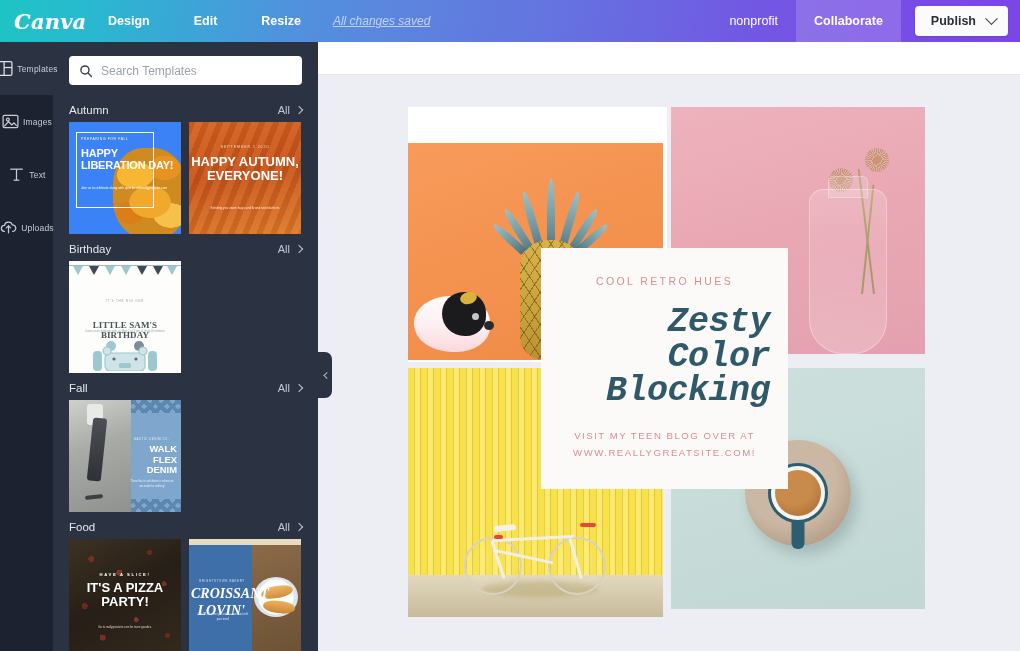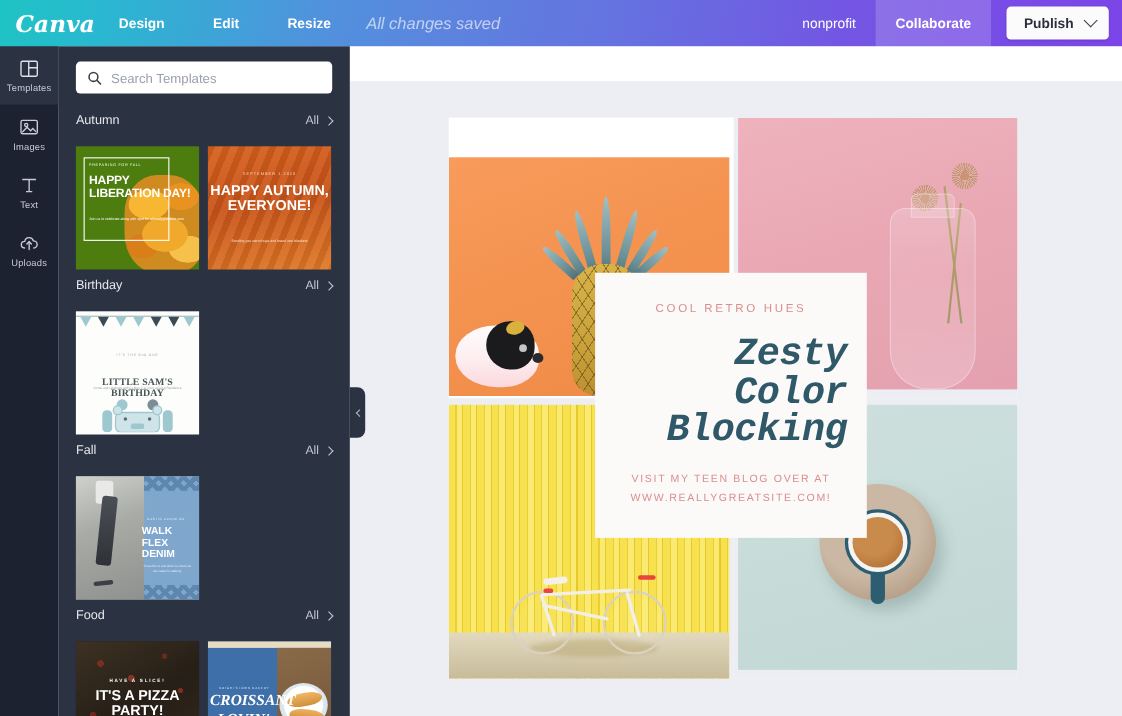--- a/index.html
+++ b/index.html
@@ -26,22 +26,22 @@
     padding-left: 14px; width: 86px;
     text-shadow: 0 0 1px rgba(255,255,255,.4);
   }
   .menu { display: flex; align-items: center; }
   .menu-item {
     color: #fff; font-size: 12.5px; font-weight: 600;
     padding: 0 22px; line-height: 42px; cursor: pointer;
     white-space: nowrap;
   }
   .saved-note {
-    color: rgba(255,255,255,.62); font-size: 15px; font-style: italic;
-    padding-left: 10px; white-space: nowrap;
+    color: rgba(255,255,255,.62); font-size: 12px; font-style: italic;
+    padding-left: 10px; white-space: nowrap; text-decoration: underline;
   }
   .header-right {
     margin-left: auto; display: flex; align-items: center;
     padding-right: 12px; height: 32px;
   }
   .acct-name {
     color: #fff; font-size: 12.5px; font-weight: 500;
     padding: 0 18px; cursor: pointer; white-space: nowrap;
   }
   .collab-btn {
@@ -63,21 +63,21 @@
     border-right: 1.6px solid #3c4250; border-bottom: 1.6px solid #3c4250;
     transform: rotate(45deg) translate(-2px,-2px);
   }
 
   
   .rail {
     position: absolute; top: 42px; left: 0; width: 53px; height: 609px;
     background: #1c2230; z-index: 30;
   }
   .rail-item {
-    height: 53px; display: flex; flex-direction: column;
+    height: 53px; display: flex; flex-direction: row;
     align-items: center; justify-content: center; cursor: pointer;
     color: #c9ccd6; gap: 3px;
   }
   .rail-item.active { background: #2b3242; }
   .rail-ico { height: 20px; display: flex; align-items: center; }
   .rail-ico svg { display: block; }
   .rail-label { font-size: 8.5px; letter-spacing: .2px; color: #c9ccd6; }
 
   
   .panel {
@@ -93,41 +93,41 @@
   .search-input {
     border: 0; outline: 0; flex: 1; font-size: 12px;
     font-family: "Liberation Sans", sans-serif; color: #3a3f4d;
     background: transparent;
   }
   .search-input::placeholder { color: #9aa0ad; }
 
   .section { padding: 0 16px; }
   .sec-head {
     display: flex; align-items: center; justify-content: space-between;
-    padding: 9px 0 17px 0;
+    padding: 9px 0 6px 0;
   }
   .sec-title { color: #e5e7ec; font-size: 11.5px; }
   .sec-all {
     display: flex; align-items: center; gap: 6px;
     color: #c3c7d1; font-size: 11px; cursor: pointer;
   }
   .sec-chev {
     width: 6px; height: 6px;
     border-right: 1.4px solid #c3c7d1; border-top: 1.4px solid #c3c7d1;
     transform: rotate(45deg);
   }
   .thumb-row { display: flex; gap: 8px; }
   .thumb {
     width: 112px; height: 112px; position: relative;
     overflow: hidden; cursor: pointer; flex: none;
     background: #3a4153;
   }
 
   
-  .t1 { background: #4d7c0f; }
+  .t1 { background: #3b82f6; }
   .t1 .leaf {
     position: absolute; right: -6px; bottom: -4px; width: 74px; height: 90px;
     background:
       radial-gradient(ellipse 30px 22px at 30% 30%, #f7b733 0 60%, transparent 62%),
       radial-gradient(ellipse 26px 20px at 70% 22%, #e8931f 0 60%, transparent 62%),
       radial-gradient(ellipse 34px 26px at 50% 60%, #f0a92b 0 60%, transparent 62%),
       radial-gradient(ellipse 24px 18px at 22% 72%, #d97e18 0 60%, transparent 62%),
       radial-gradient(ellipse 28px 20px at 78% 75%, #f5c14a 0 60%, transparent 62%),
       #cf8a20;
     border-radius: 40% 45% 38% 42%;
@@ -250,21 +250,21 @@
   .t6 .zig {
     position:absolute; left:0; right:0; height: 13px;
     background:
       repeating-linear-gradient(135deg,#5e87b0 0 4px, transparent 4px 8px),
       repeating-linear-gradient(45deg,#5e87b0 0 4px, transparent 4px 8px);
   }
   .t6 .zig.t { top: 0; }
   .t6 .zig.b { bottom: 0; }
   .t6 .k { position:absolute; right: 6px; top: 37px; width: 42%; text-align:center;
     font-size: 2.8px; letter-spacing:.6px; color:#e4eef7; }
-  .t6 .hd { position:absolute; right: 4px; top: 44px; width: 43%; text-align:left;
+  .t6 .hd { position:absolute; right: 4px; top: 44px; width: 43%; text-align:right;
     font-size: 9.4px; font-weight: 700; color:#fff; line-height: 1.14; }
   .t6 .sub { position:absolute; right: 6px; top: 80px; width: 41%; text-align:center;
     font-size: 2.7px; color:#e2edf6; line-height: 1.7; }
 
   
   .t7 { background: #2a221c; }
   .t7 .pz {
     position:absolute; inset:0;
     background:
       radial-gradient(circle 5px at 20% 18%, #b8462f 0 60%, transparent 62%),

